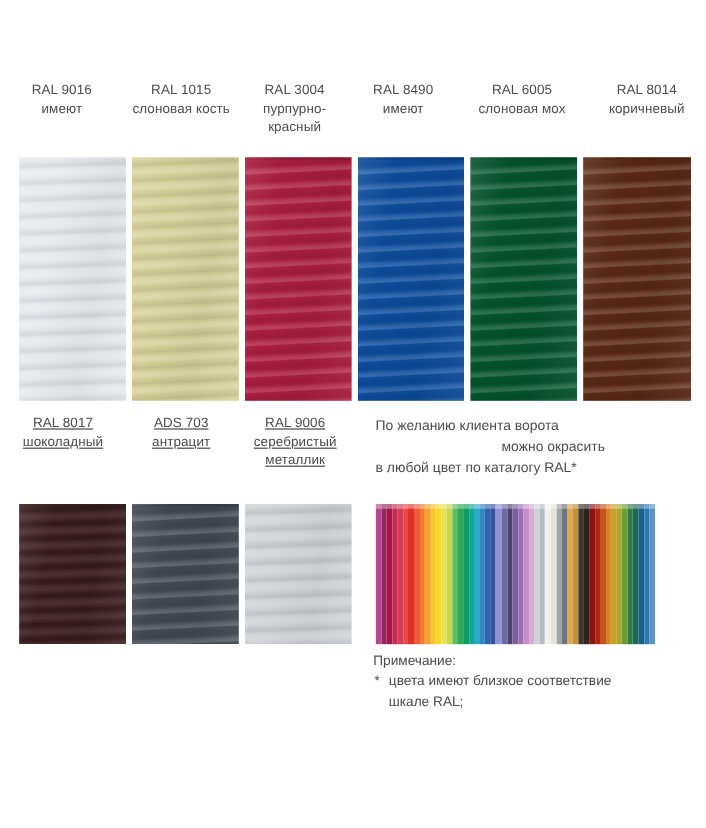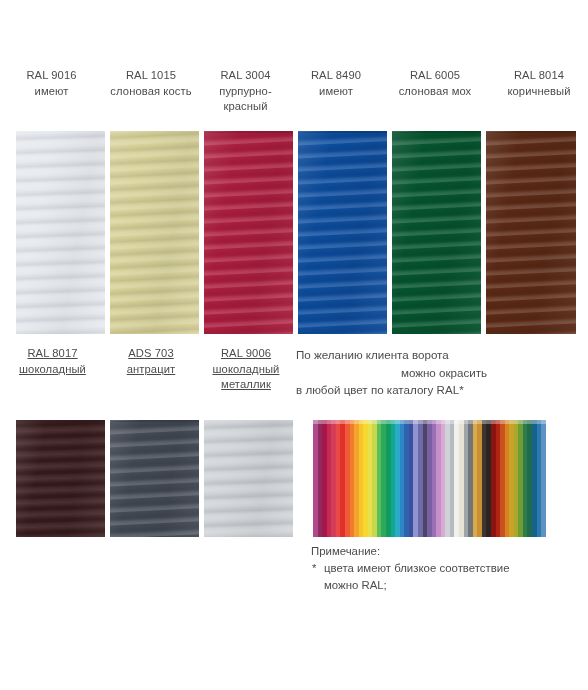--- a/index.html
+++ b/index.html
@@ -109,21 +109,21 @@
     position: absolute;
     left: 0; right: 0; top: 0;
     height: 2px;
     background: rgba(0,0,0,0.14);
     pointer-events: none;
   }
 
   
   .custom-note {
     position: absolute;
-    left: 296px;
+    left: 313px;
     top: 346px;
     width: 258px;
     font-size: 11.6px;
     line-height: 17.5px;
     color: #4c4c4c;
   }
   .custom-note .ln { display: block; white-space: nowrap; }
   .custom-note .ln.l1 { text-align: left; }
   .custom-note .ln.l2 { text-align: center; padding-left: 38px; }
   .custom-note .ln.l3 { text-align: left; }
@@ -244,21 +244,21 @@
     <div class="label-cell" style="width:105px;">
       <span class="code">RAL 8017</span>
       <span class="name">шоколадный</span>
     </div>
     <div class="label-cell" style="width:92px;">
       <span class="code">ADS 703</span>
       <span class="name">антрацит</span>
     </div>
     <div class="label-cell" style="width:98px;">
       <span class="code">RAL 9006</span>
-      <span class="name">шоколадный металлик</span>
+      <span class="name">серебристый металлик</span>
     </div>
   </div>
 
   <div class="swatch-row row2">
     <div class="swatch" style="margin-left: 16px; width: 89px; height: 117px; background-color: rgb(59, 29, 31);">
       <span class="ribs wood"></span>
       <span class="sheen"></span>
       <span class="topedge"></span>
     </div>
     <div class="swatch" style="margin-left: 5px; width: 89px; height: 117px; background-color: rgb(67, 74, 85);">
@@ -331,16 +331,16 @@
       <span class="stripe" style="background-color: rgb(42, 121, 176);"></span>
       <span class="stripe" style="background-color: rgb(95, 146, 196);"></span>
     </div>
 
   <div class="footnote">
     <span class="fn-title">Примечание:</span>
     <span class="fn-item">
       <span class="fn-star">*</span>
       <span>цвета имеют близкое соответствие</span>
     </span>
-    <span class="fn-cont">можно RAL;</span>
+    <span class="fn-cont">шкале RAL;</span>
   </div>
 
 </div>
 
 </body></html>

